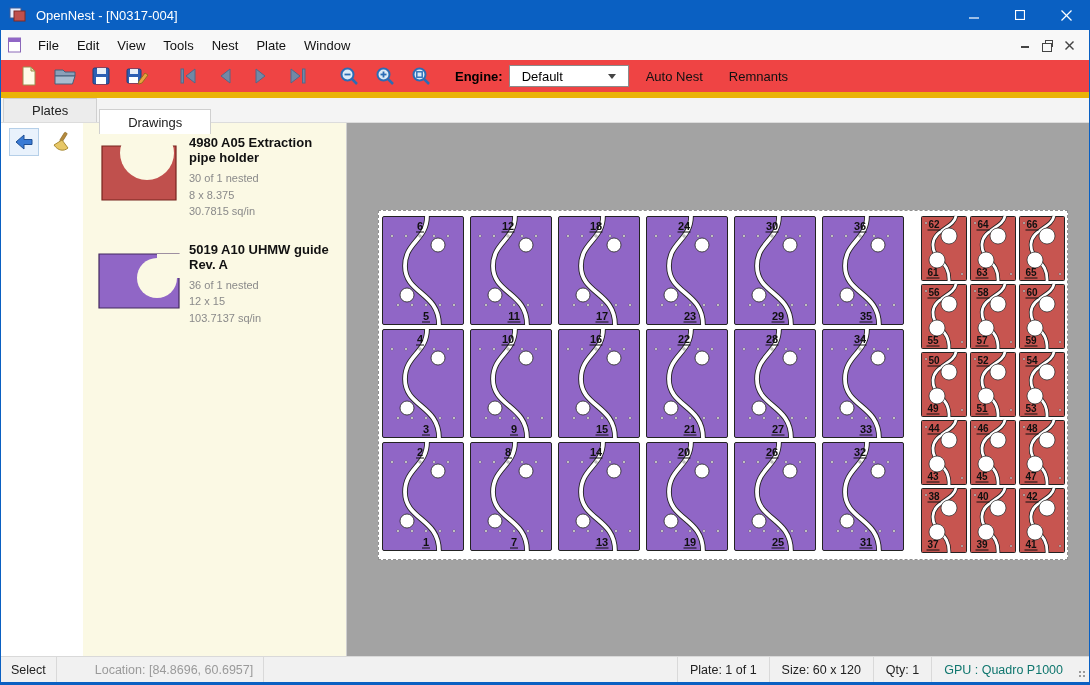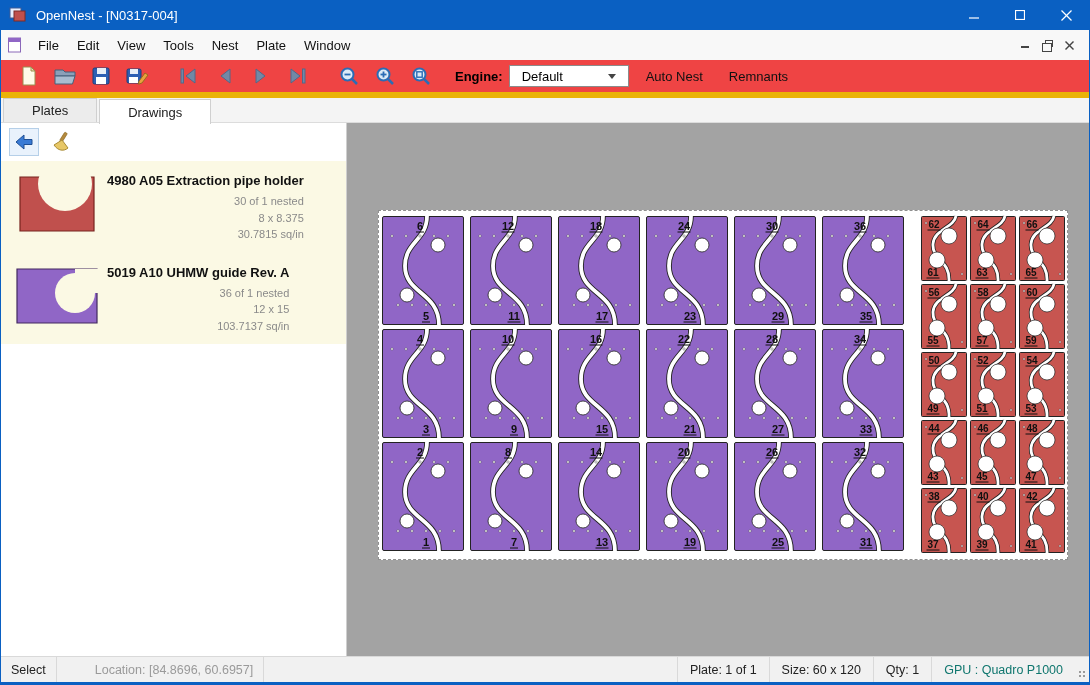--- a/index.html
+++ b/index.html
@@ -30,25 +30,25 @@
   .tbtn { width: 36px; height: 30px; display: flex; align-items: center; justify-content: center; }
   .tsep { width: 16px; }
   .engine-label { font-weight: bold; margin-left: 16px; margin-right: 6px; }
   .combo { width: 120px; height: 22px; border: 1px solid #8b8b8b; background: #fff; display: flex; align-items: center; padding: 0 12px; }
   .combo-arrow { margin-left: auto; width: 0; height: 0; border-left: 4px solid transparent; border-right: 4px solid transparent; border-top: 5px solid #444; }
   .flat-btn { padding: 6px 9px; margin-left: 8px; color: #111; }
 
   
   .tabstrip { height: 25px; background: #f4f4f4; border-bottom: 1px solid #dcdcdc; display: flex; align-items: flex-start; padding-left: 2px; flex: none; }
   .tab { padding: 4px 28px; background: #ececec; border: 1px solid #d0d0d0; border-bottom: none; margin-right: 2px; color: #222; }
-  .tab.active { background: #fff; position: relative; top: 1px; padding-top: 5px; }
+  .tab.active { background: #fff; position: relative; top: 11px; padding-top: 5px; }
 
   
   .content { flex: 1; display: flex; min-height: 0; }
-  .left-panel { width: 346px; flex: none; background: #fff; border-right: 1px solid #cfcfcf; display: flex; flex-direction: column; text-align: right; }
+  .left-panel { width: 346px; flex: none; background: #fff; border-right: 1px solid #cfcfcf; display: flex; flex-direction: row; }
   .panel-toolbar { height: 38px; display: flex; align-items: center; gap: 6px; padding: 4px 8px; flex: none; }
   .ptool-btn { width: 30px; height: 28px; display: flex; align-items: center; justify-content: center; }
   .ptool-btn.bordered { border: 1px solid #b5cfe8; background: #e9f2fc; }
 
   .drawings-list { background: #fbf9e4; }
   .drawing-item { display: flex; padding: 4px 4px 10px 6px; }
   .drawing-item .thumb { width: 100px; flex: none; display: flex; align-items: center; justify-content: center; }
   .drawing-item .meta { padding-top: 8px; }
   .drawing-item .name { font-weight: bold; font-size: 13px; margin-bottom: 5px; color: #111; }
   .drawing-item .sub { color: #8a8a8a; font-size: 11px; line-height: 1.5; }

